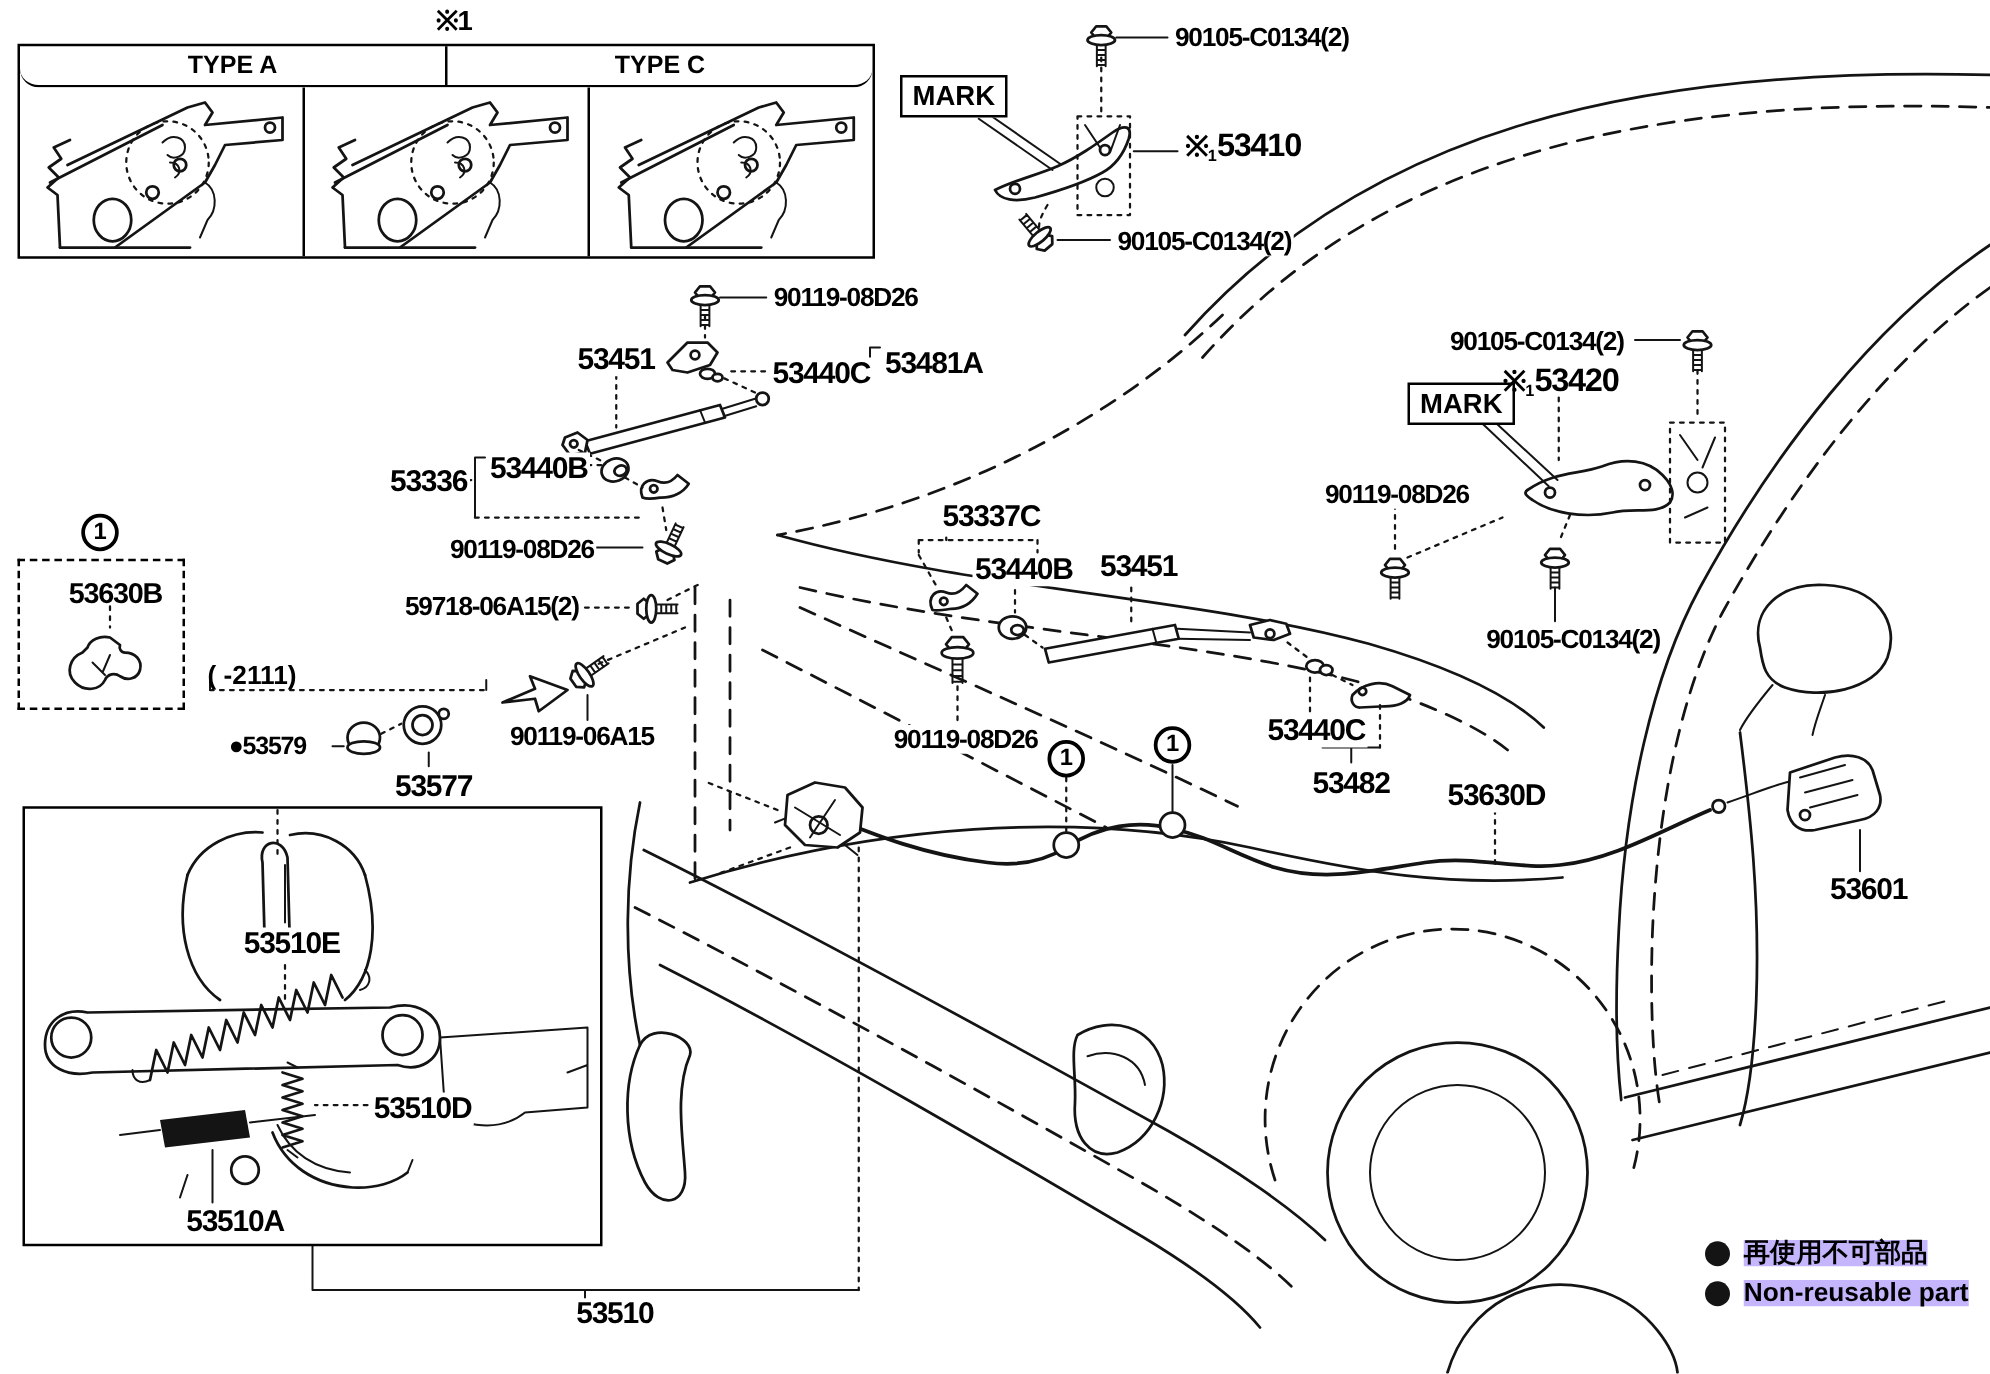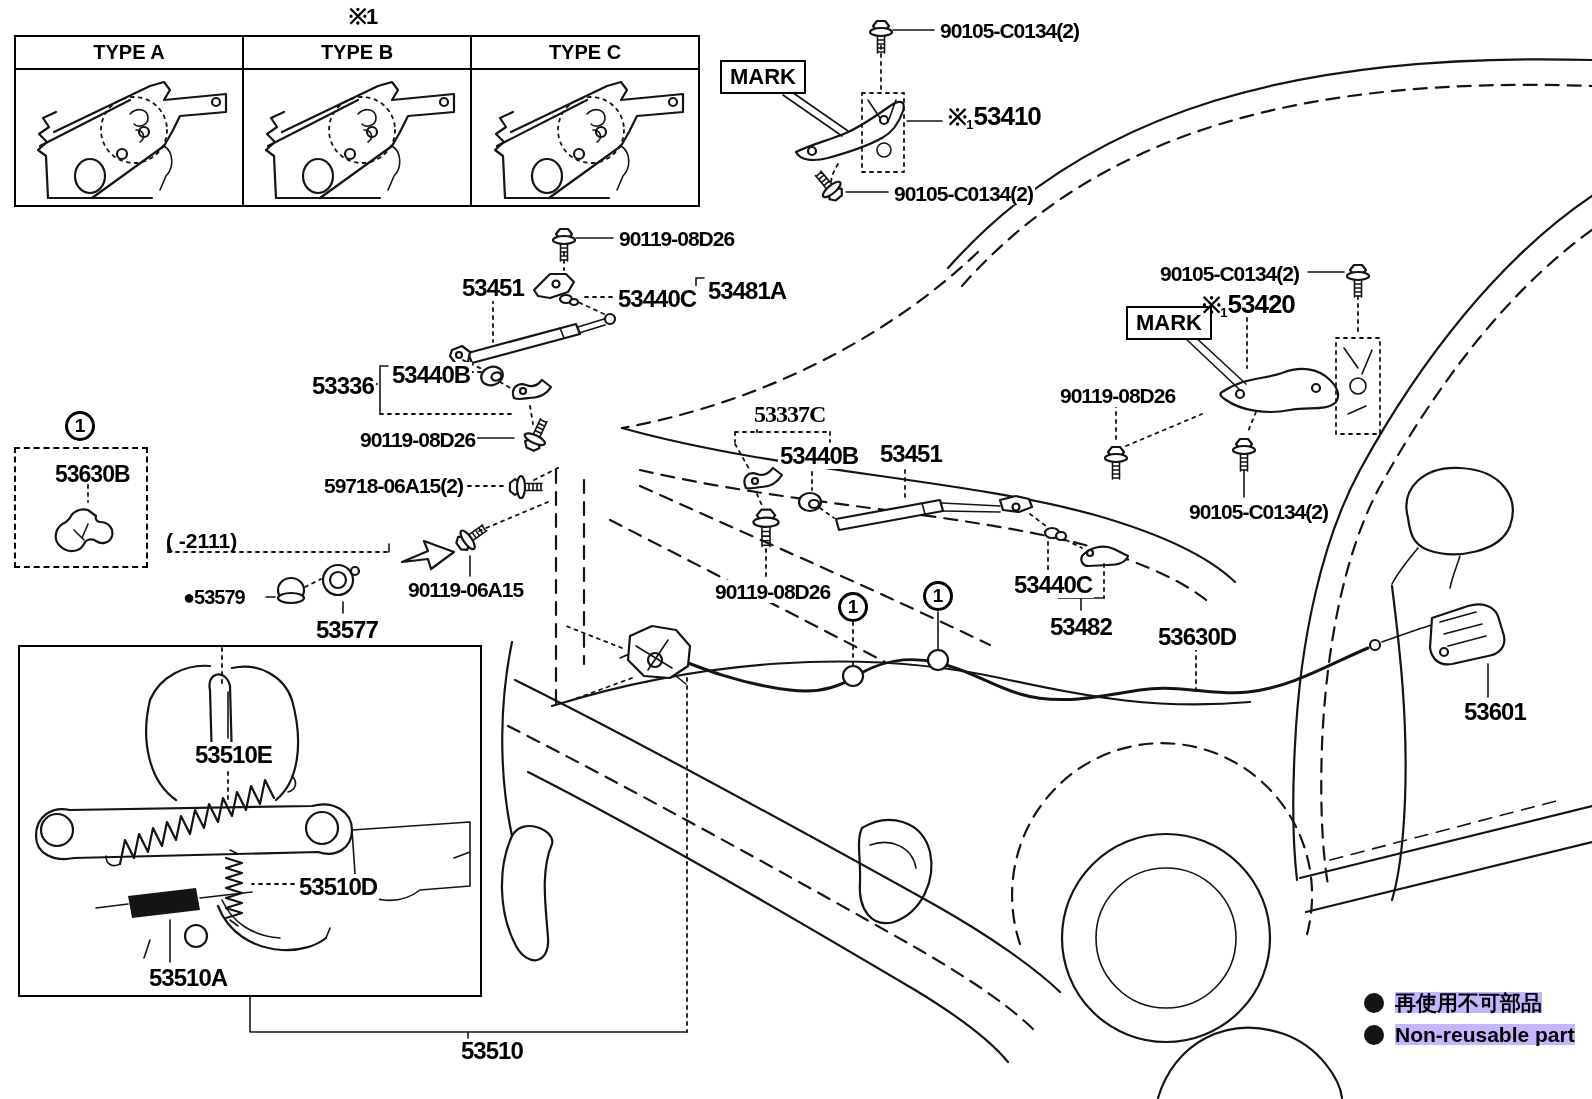--- a/index.html
+++ b/index.html
@@ -20,21 +20,21 @@
   .ctr{text-align:center;}
   .refsub{font-size:13px;position:relative;top:4px;letter-spacing:0;}
   .refmark{font-size:23px;}
   .markbox{position:absolute;border:2px solid #000;background:#fff;font-weight:bold;
            font-size:22px;line-height:1;padding:4px 8px;letter-spacing:0;}
   .circ{position:absolute;width:30px;height:30px;border:3px solid #000;border-radius:50%;
         background:#fff;display:flex;align-items:center;justify-content:center;
         font-weight:bold;font-size:19px;box-sizing:border-box;}
   .ptable{position:absolute;left:14px;top:35px;width:686px;height:172px;
           border:2.5px solid #000;display:flex;flex-direction:column;box-sizing:border-box;}
-  .thead{display:flex;height:31px;border-bottom:2.5px solid #000;}
+  .thead{display:flex;height:31px;border-bottom:2.5px solid #000;border-radius:15px;}
   .th{flex:1;display:flex;align-items:center;justify-content:center;font-weight:bold;
       font-size:20px;letter-spacing:0;border-right:2.5px solid #000;}
   .th:last-child{border-right:none;}
   .tbody{flex:1;display:flex;}
   .td{flex:1;border-right:2.5px solid #000;}
   .td:last-child{border-right:none;}
   .legendrow{position:absolute;display:flex;align-items:center;gap:12px;font-weight:bold;
              font-size:21px;line-height:1;background:#c4b5fd;letter-spacing:0;}
   .figcode{position:absolute;font-weight:bold;font-size:20px;letter-spacing:0;margin-top:32px;}
   .dashedbox{position:absolute;border:2px dashed #000;box-sizing:border-box;}
@@ -279,21 +279,20 @@
 
   <g>
     <circle class="kfill" cx="1374" cy="1003" r="10"></circle>
     <circle class="kfill" cx="1374" cy="1035" r="10"></circle>
   </g>
 </svg>
 
 <div class="ptable">
   <div class="thead">
     <div class="th">TYPE A</div>
-    <div class="th">TYPE B</div>
     <div class="th">TYPE C</div>
   </div>
   <div class="tbody">
     <div class="td"></div>
     <div class="td"></div>
     <div class="td"></div>
   </div>
 </div>
 
 <div class="lbl nobg ctr" style="left:332px;top:5px;width:58px;font-size:22px;">※1</div>
@@ -313,21 +312,21 @@
 <div class="lbl" style="left:322px;top:474px;">59718-06A15(2)</div>
 <div class="lbl" style="left:406px;top:578px;">90119-06A15</div>
 
 <div class="circ" style="left:65px;top:411px;">1</div>
 <div class="dashedbox" style="left:14px;top:447px;width:134px;height:121px;"></div>
 <div class="lbl nobg" style="left:53px;top:462px;font-size:23px;">53630B</div>
 <div class="lbl nobg" style="left:164px;top:529px;font-size:21px;letter-spacing:0;">(      -2111)</div>
 <div class="lbl nobg" style="left:181px;top:586px;font-size:20px;"><span>●</span><span>53579</span></div>
 <div class="lbl nobg" style="left:314px;top:617px;font-size:24px;">53577</div>
 
-<div class="lbl" style="left:752px;top:401px;font-size:24px;font-family:Liberation Serif, serif;">53337C</div>
+<div class="lbl" style="left:752px;top:401px;font-size:24px;">53337C</div>
 <div class="lbl" style="left:778px;top:443px;font-size:24px;">53440B</div>
 <div class="lbl" style="left:878px;top:441px;font-size:24px;">53451</div>
 <div class="lbl" style="left:713px;top:580px;">90119-08D26</div>
 <div class="circ" style="left:838px;top:592px;">1</div>
 <div class="circ" style="left:923px;top:581px;">1</div>
 <div class="lbl" style="left:1012px;top:572px;font-size:24px;">53440C</div>
 <div class="lbl" style="left:1048px;top:614px;font-size:24px;">53482</div>
 <div class="lbl" style="left:1156px;top:624px;font-size:24px;">53630D</div>
 <div class="lbl" style="left:1462px;top:699px;font-size:24px;">53601</div>
 

